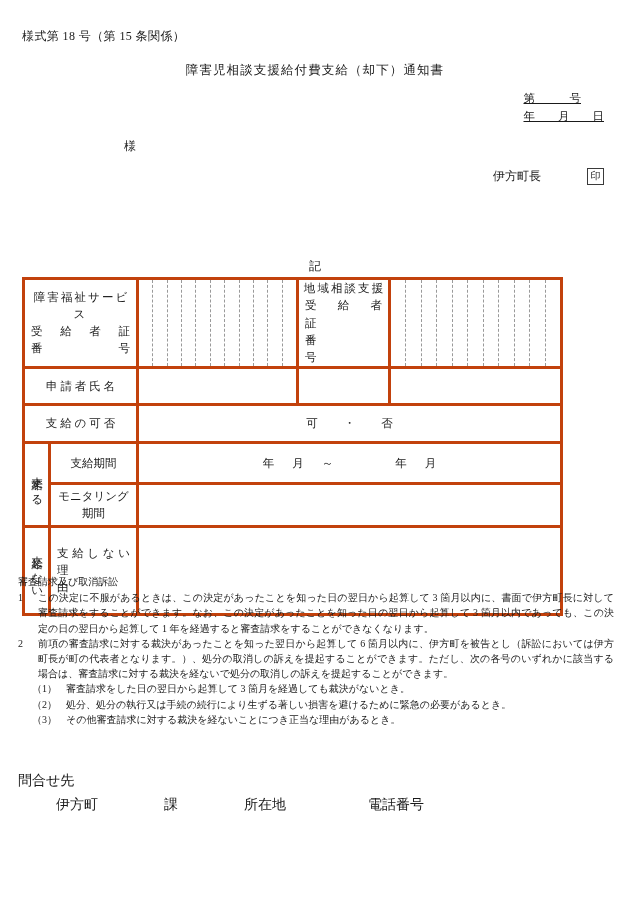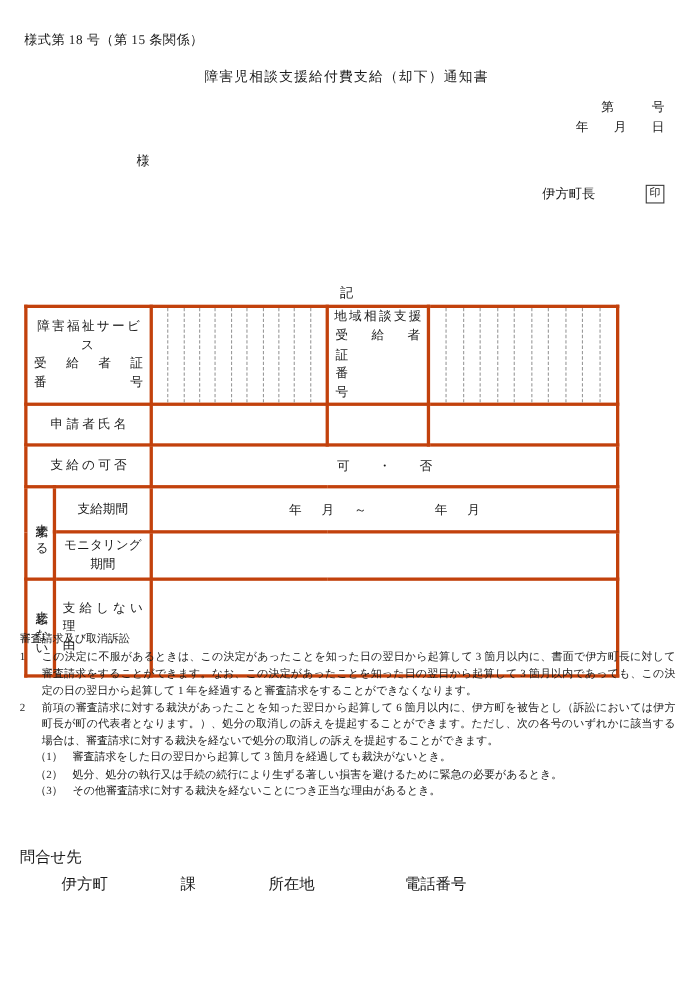--- a/index.html
+++ b/index.html
@@ -38,23 +38,23 @@
     top: 62px;
     text-align: center;
     font-size: 12.5px;
     letter-spacing: 1.1px;
   }
 
   .doc-number-block {
     position: absolute;
     right: 26px;
     top: 90px;
-    text-align: right;
     line-height: 1.55;
     font-size: 11.5px;
+    text-decoration: underline;
   }
   .doc-number-block .line {
     display: block;
     white-space: pre;
   }
 
   .addressee {
     position: absolute;
     left: 124px;
     top: 138px;

